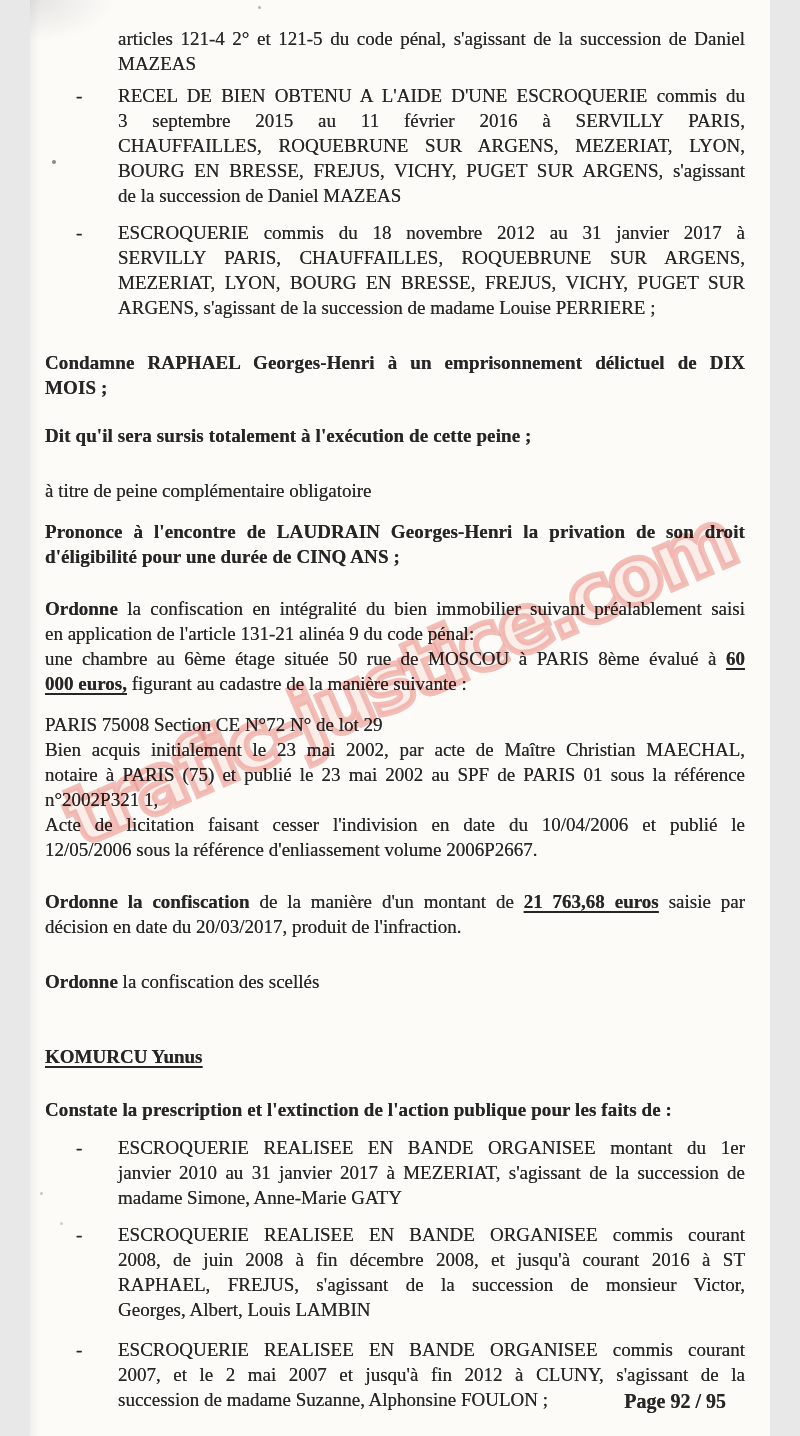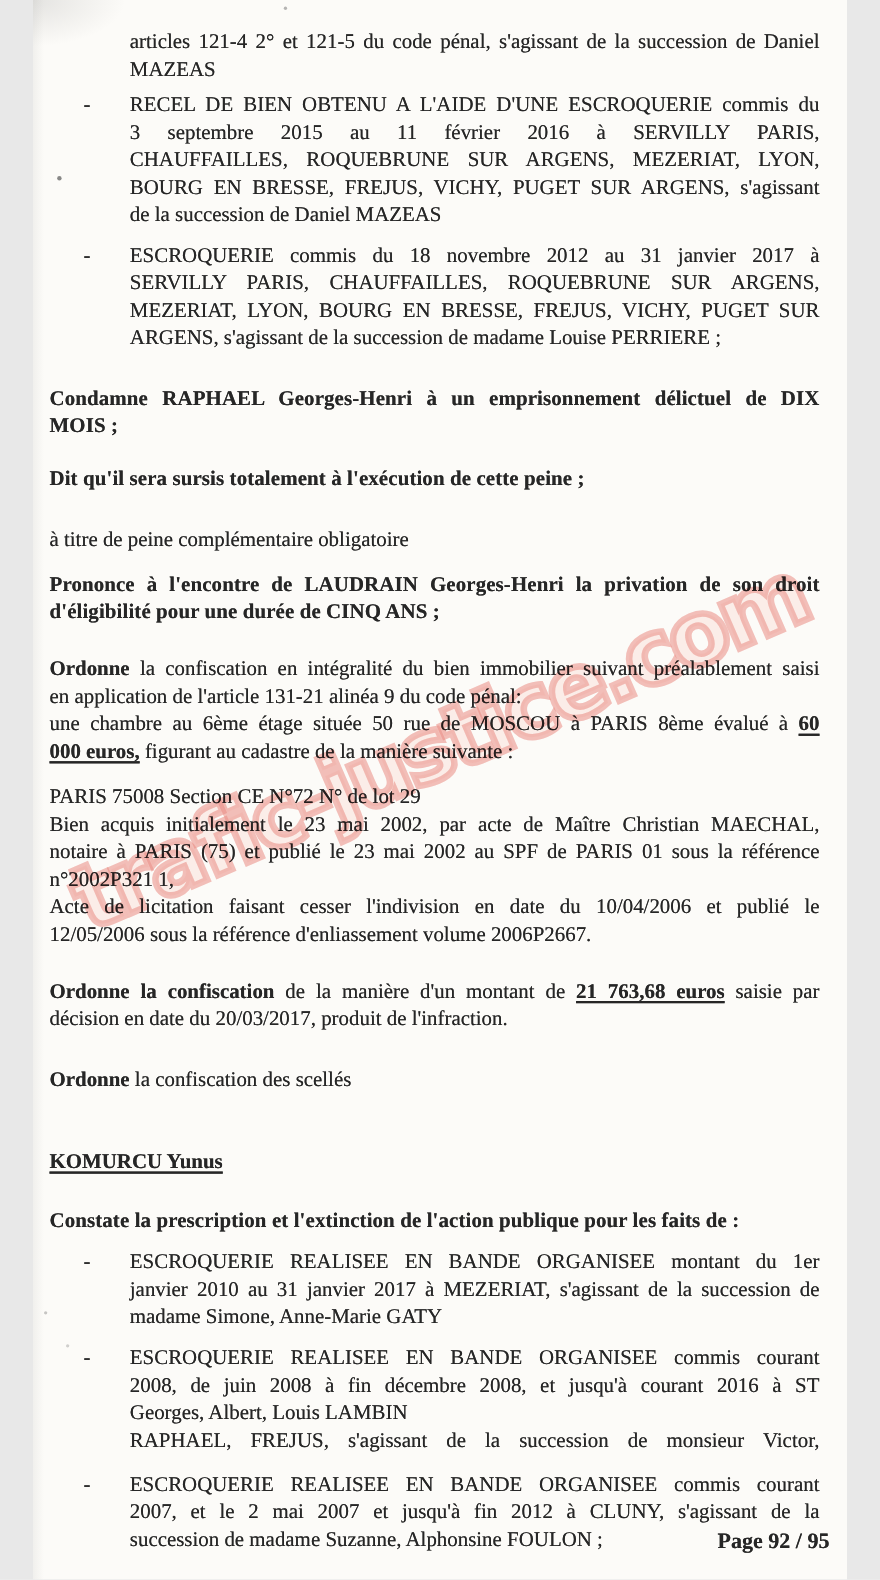--- a/index.html
+++ b/index.html
@@ -57,21 +57,21 @@
     transform-origin:0 50%;
     color:rgba(252,225,220,0.45);
     -webkit-text-stroke:6px rgba(236,142,135,0.55);
     mix-blend-mode:multiply;
     pointer-events:none;
     z-index:5;
   }
 
   .footer {
     position:absolute;
-    right:16px; top:1390px;
+    right:44px; top:1390px;
     font-size:20px;
     font-weight:bold;
     text-shadow:0 0 0.6px rgba(55,55,55,0.85);
   }
 
   .speck { position:absolute; background:#4a4a4a; border-radius:50%; }
   .speck.s1 { left:22px;  top:160px;  width:4px; height:4px; opacity:.65; }
   .speck.s2 { left:228px; top:6px;    width:3px; height:3px; opacity:.4; }
   .speck.s3 { left:10px;  top:1192px; width:3px; height:3px; opacity:.3; }
   .speck.s4 { left:30px;  top:1222px; width:3px; height:3px; opacity:.25; }
@@ -155,22 +155,22 @@
       <div class="block bullet" style="margin-top: 13px;">
         <span class="dash">-</span>
         <div class="line j"><span>ESCROQUERIE REALISEE EN BANDE ORGANISEE montant du 1er</span></div>
         <div class="line j"><span>janvier 2010 au 31 janvier 2017 à MEZERIAT, s'agissant de la succession de</span></div>
         <div class="line l"><span>madame Simone, Anne-Marie GATY</span></div>
       </div>
       <div class="block bullet" style="margin-top: 12px;">
         <span class="dash">-</span>
         <div class="line j"><span>ESCROQUERIE REALISEE EN BANDE ORGANISEE commis courant</span></div>
         <div class="line j"><span>2008, de juin 2008 à fin décembre 2008, et jusqu'à courant 2016 à ST</span></div>
+        <div class="line j"><span>RAPHAEL, FREJUS, s'agissant de la succession de monsieur Victor,</span></div>
         <div class="line l"><span>Georges, Albert, Louis LAMBIN</span></div>
-        <div class="line j"><span>RAPHAEL, FREJUS, s'agissant de la succession de monsieur Victor,</span></div>
       </div>
       <div class="block bullet" style="margin-top: 15px;">
         <span class="dash">-</span>
         <div class="line j"><span>ESCROQUERIE REALISEE EN BANDE ORGANISEE commis courant</span></div>
         <div class="line j"><span>2007, et le 2 mai 2007 et jusqu'à fin  2012 à CLUNY, s'agissant de la</span></div>
         <div class="line l"><span>succession de madame Suzanne, Alphonsine FOULON ;</span></div>
       </div>
     </main>
 
   <div class="watermark">trafic-justice.com</div>

